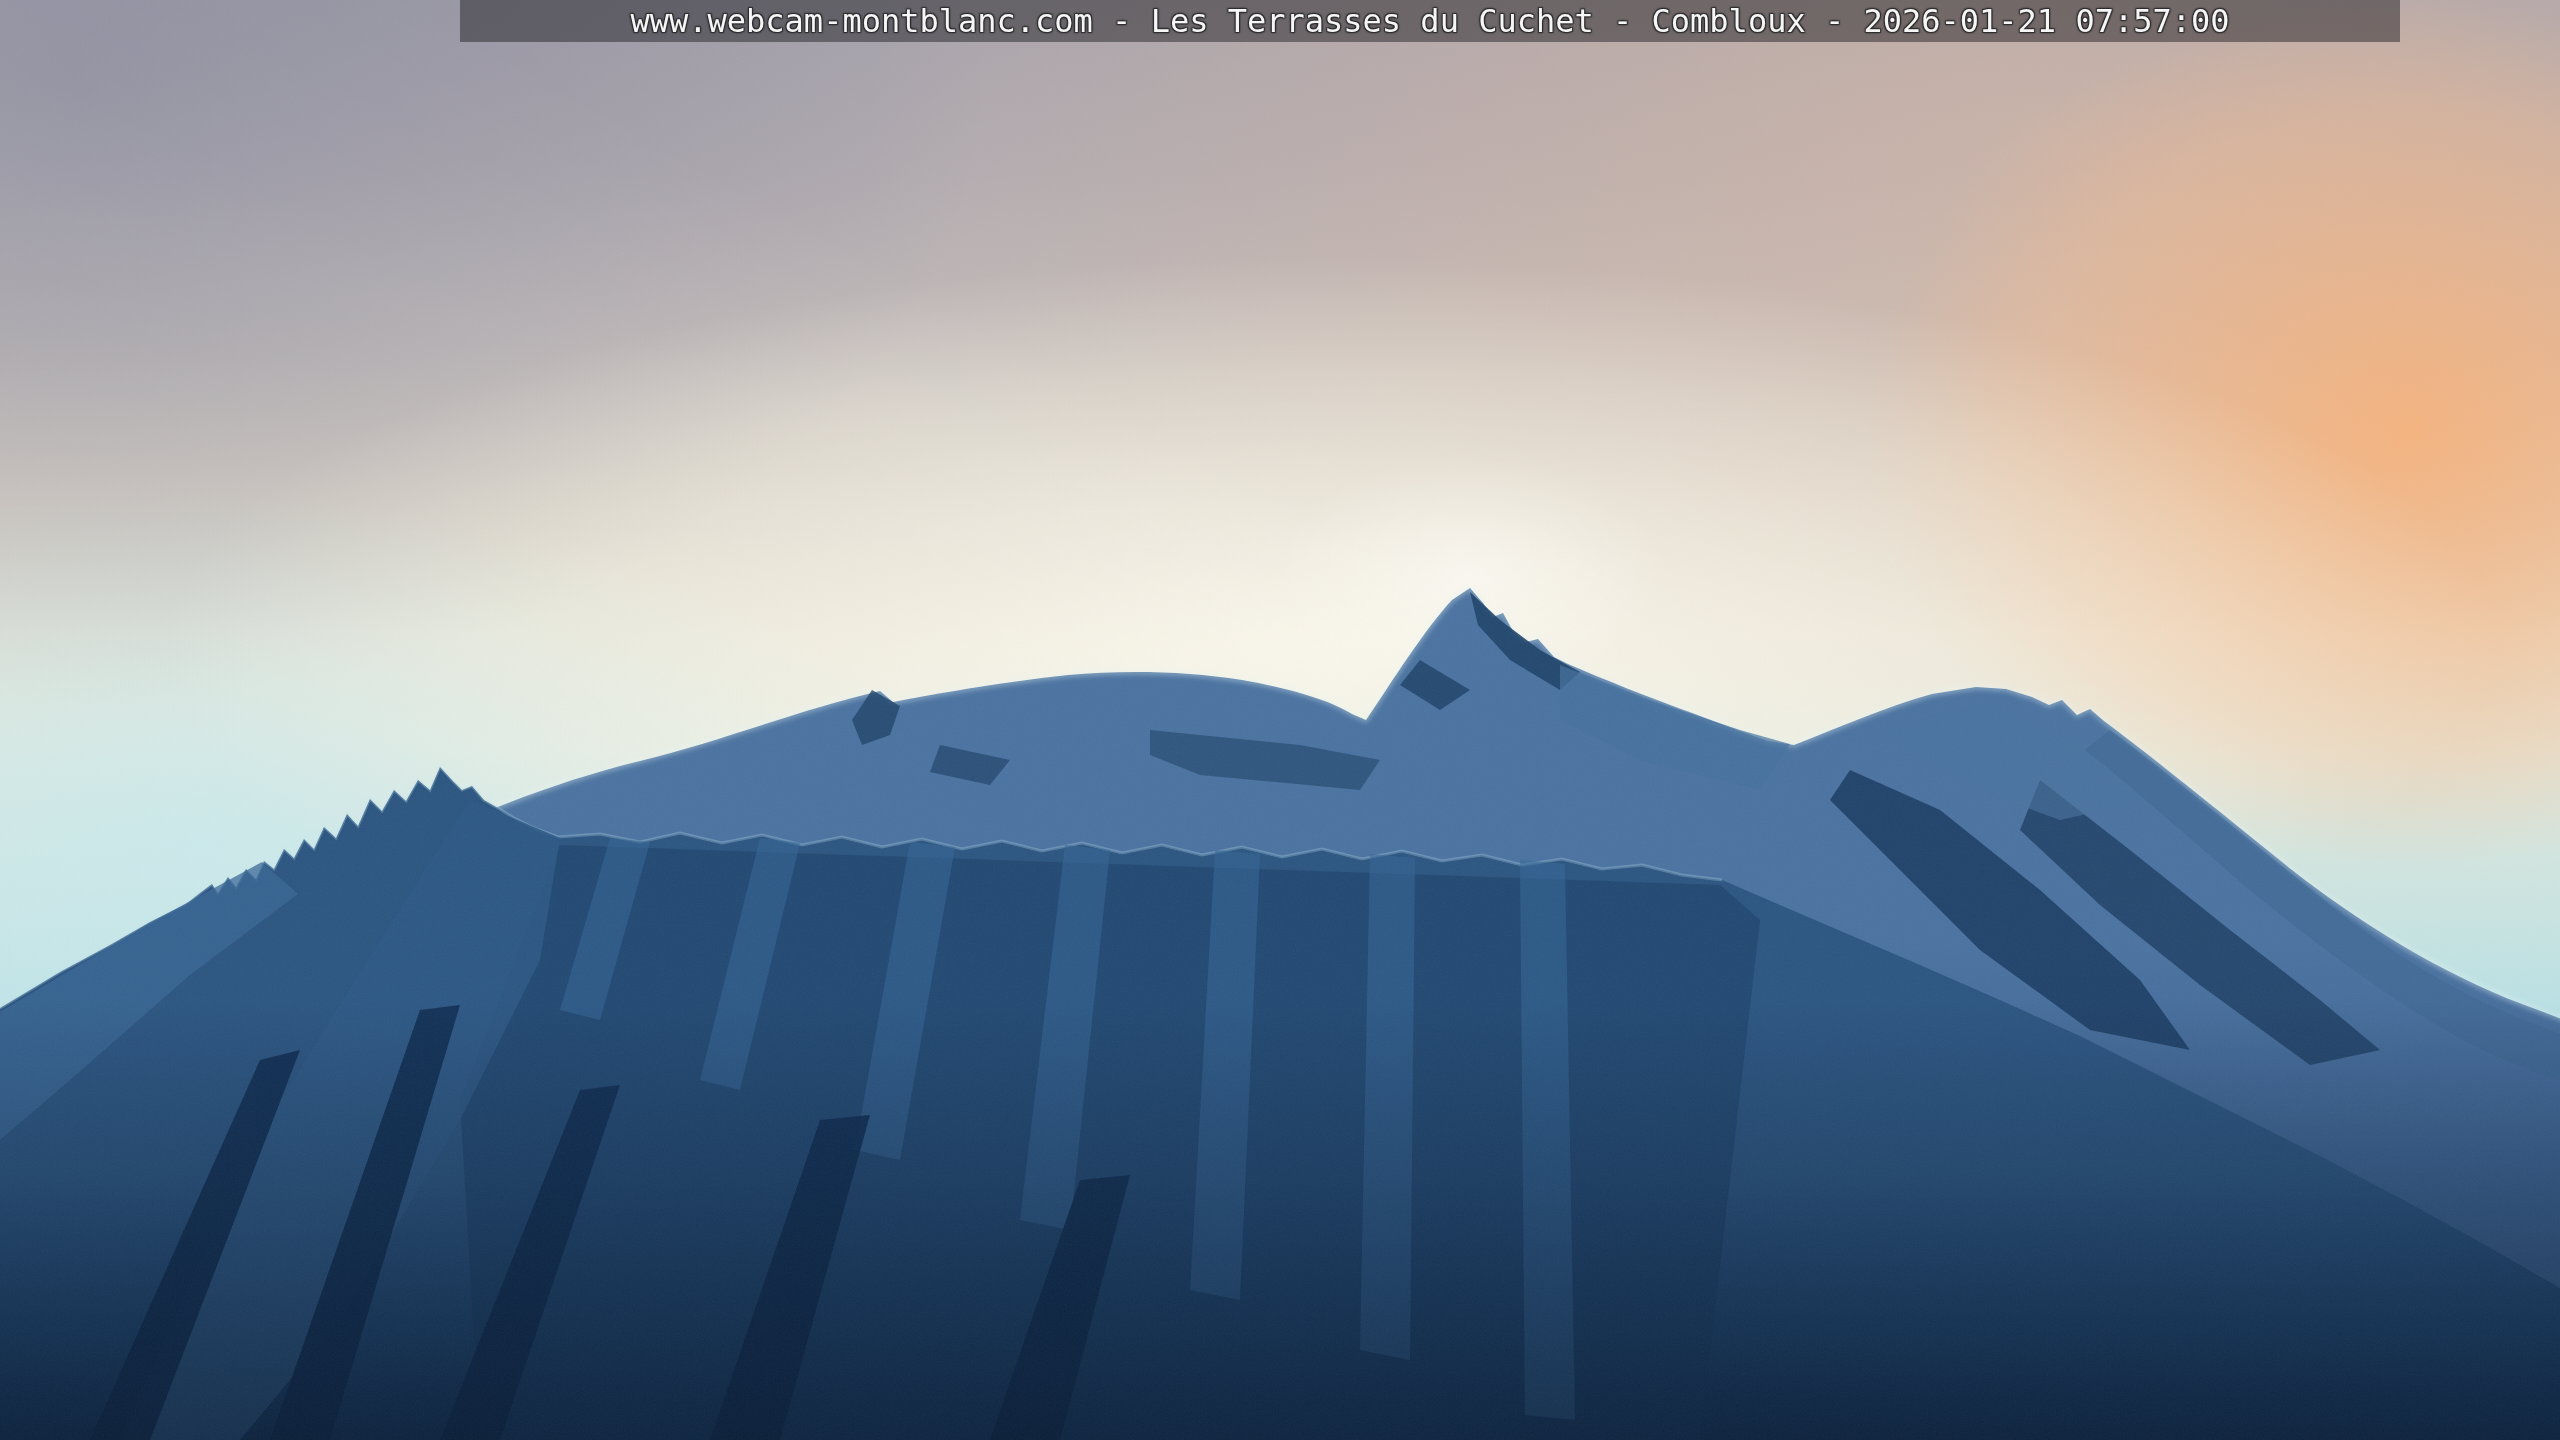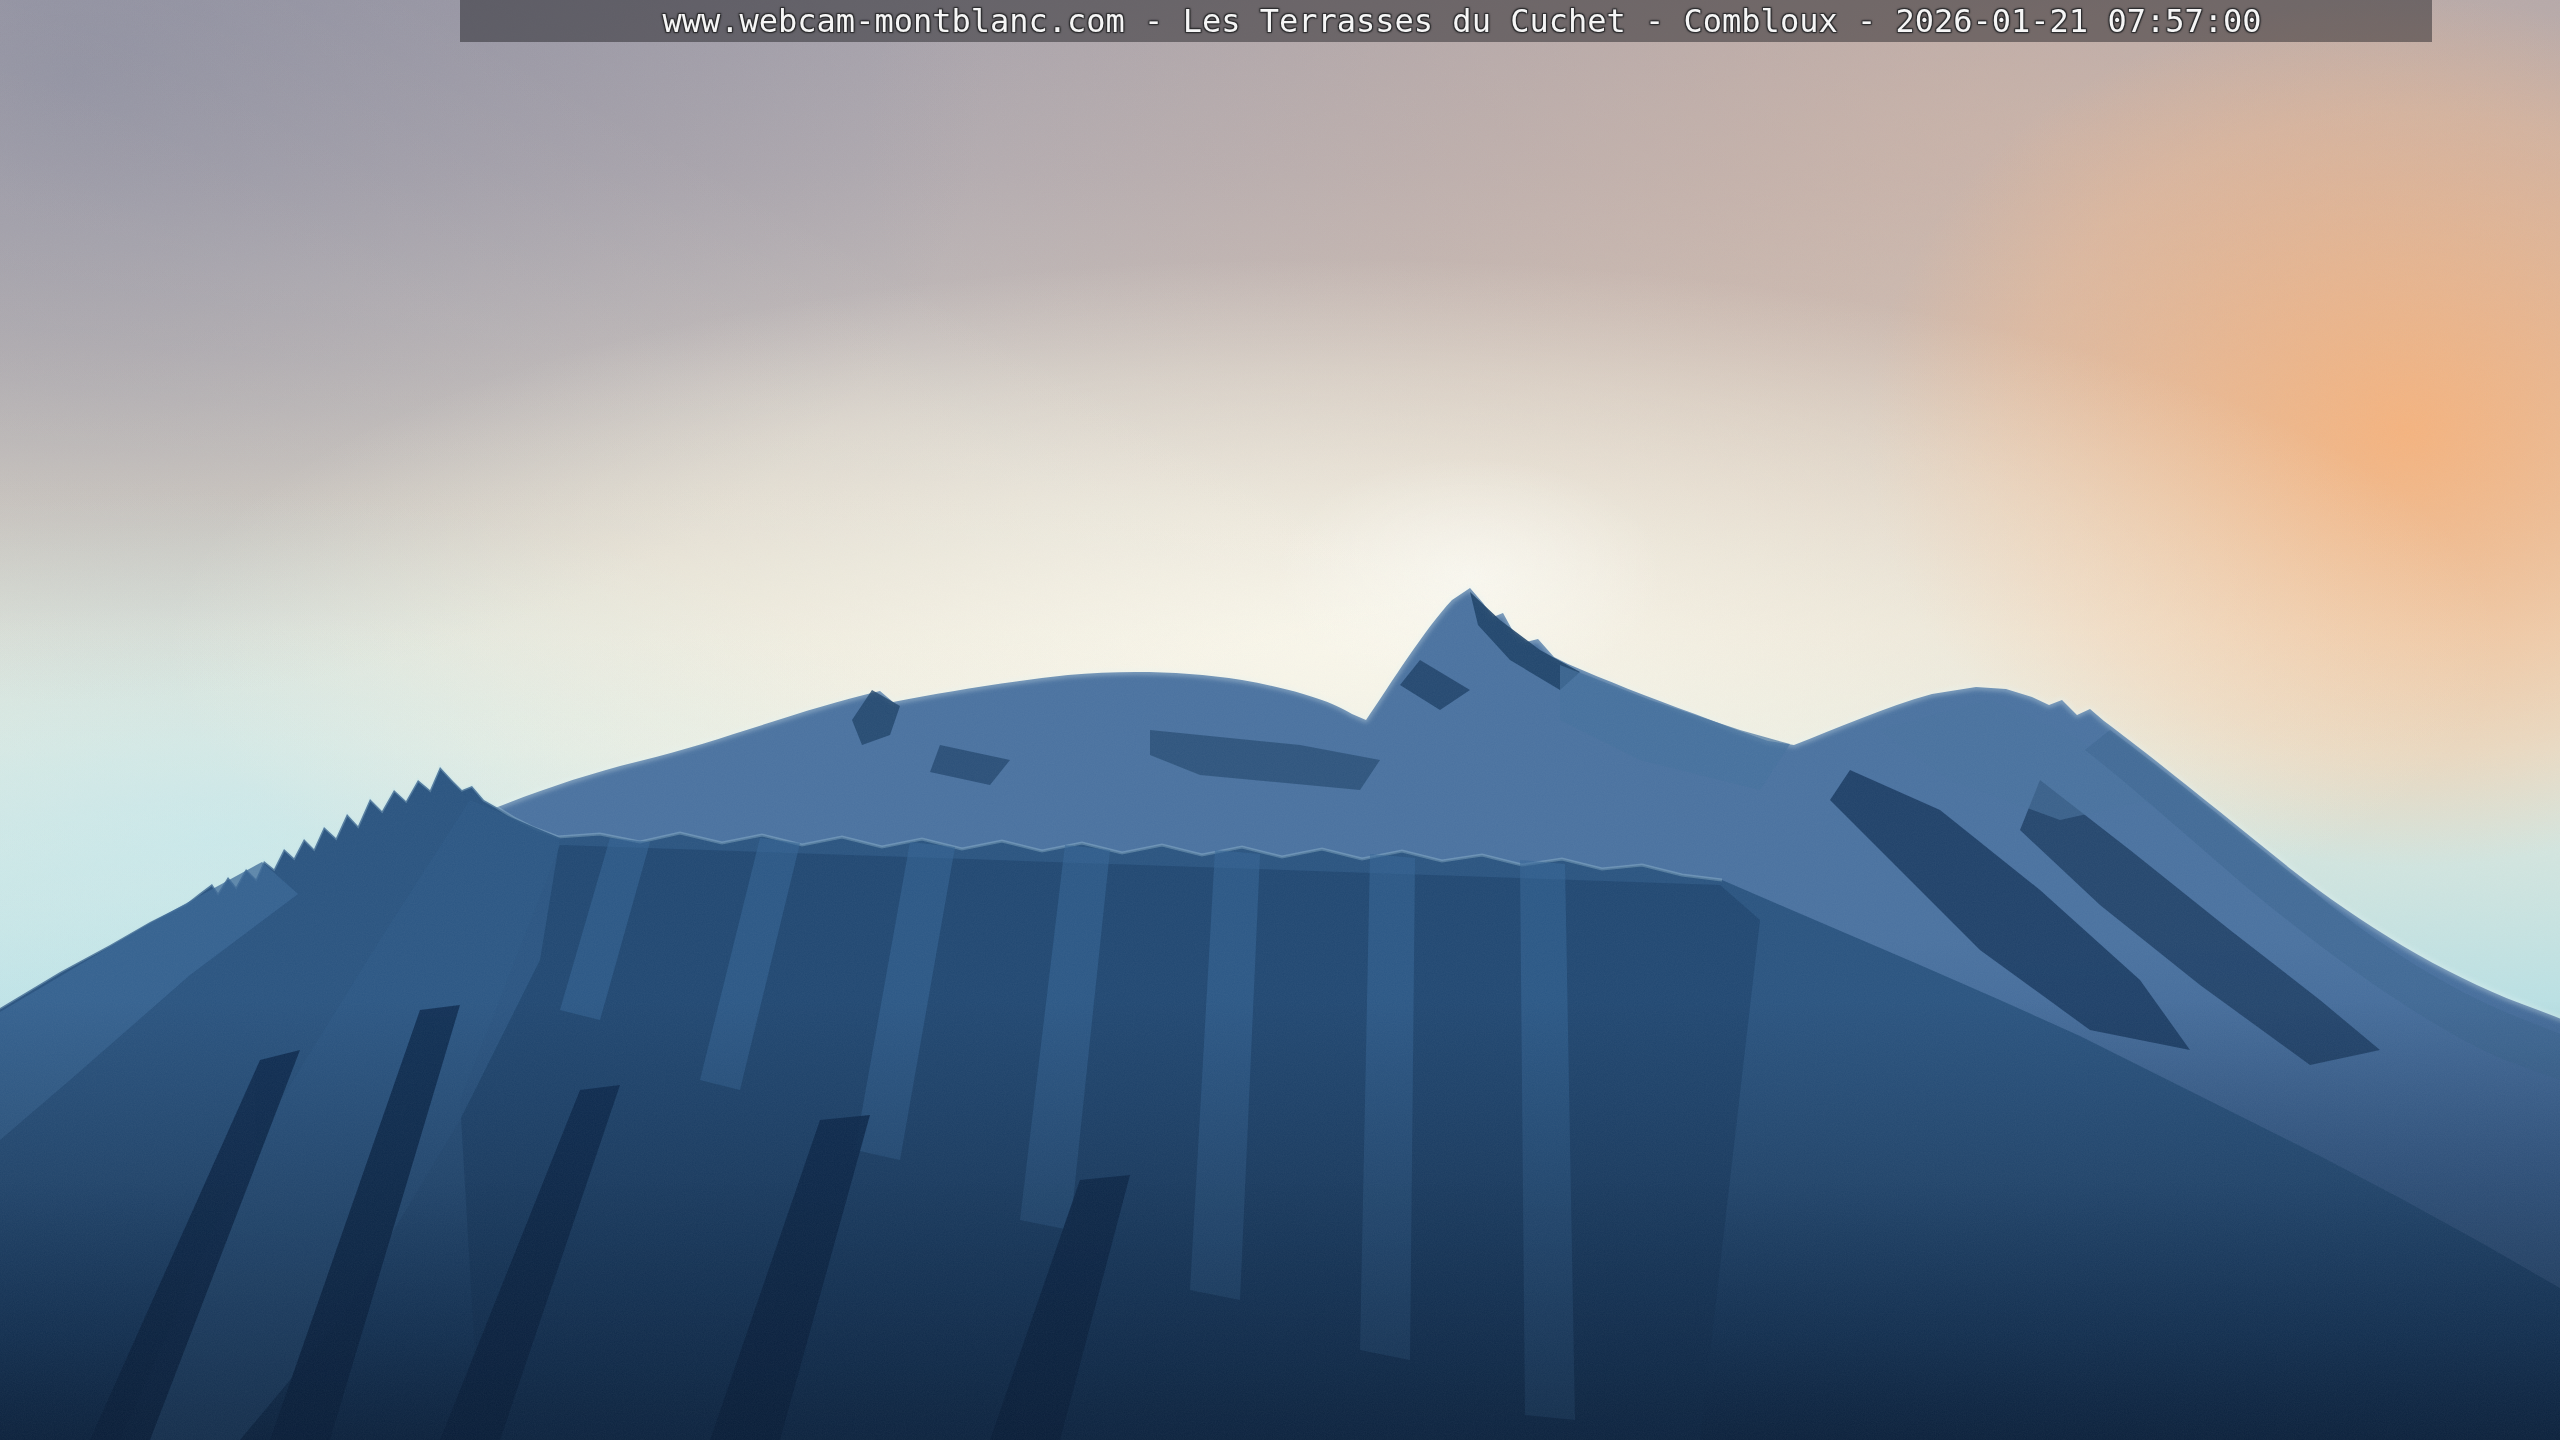--- a/index.html
+++ b/index.html
@@ -33,21 +33,21 @@
       
       linear-gradient(180deg,
         #a7a2ab 0%, #b2abb0 12%, #c2bab8 24%, #d5cec4 34%, #e6e2d4 44%,
         #e3e8dc 52%, #cde4e0 62%, #b5e0e5 72%, #a8dde8 82%, #a9dfea 100%);
   }
   .mountains{position:absolute;inset:0;}
   
   .banner{
     position:absolute;top:0;left:460px;width:1940px;height:42px;
     background:rgba(28,28,32,0.47);
-    display:flex;align-items:flex-start;justify-content:center;padding-left:32px;
+    display:flex;align-items:flex-start;justify-content:center;
   }
   .banner span{
     color:#f6f6f6;font-size:32px;line-height:42px;white-space:nowrap;
     text-shadow:1px 1px 1px #2e2e30,-1px -1px 1px #2e2e30,1px -1px 1px #2e2e30,-1px 1px 1px #2e2e30,0 0 3px rgba(20,20,20,.8);
   }
 </style>
 </head>
 <body>
 
 <div class="stage">

